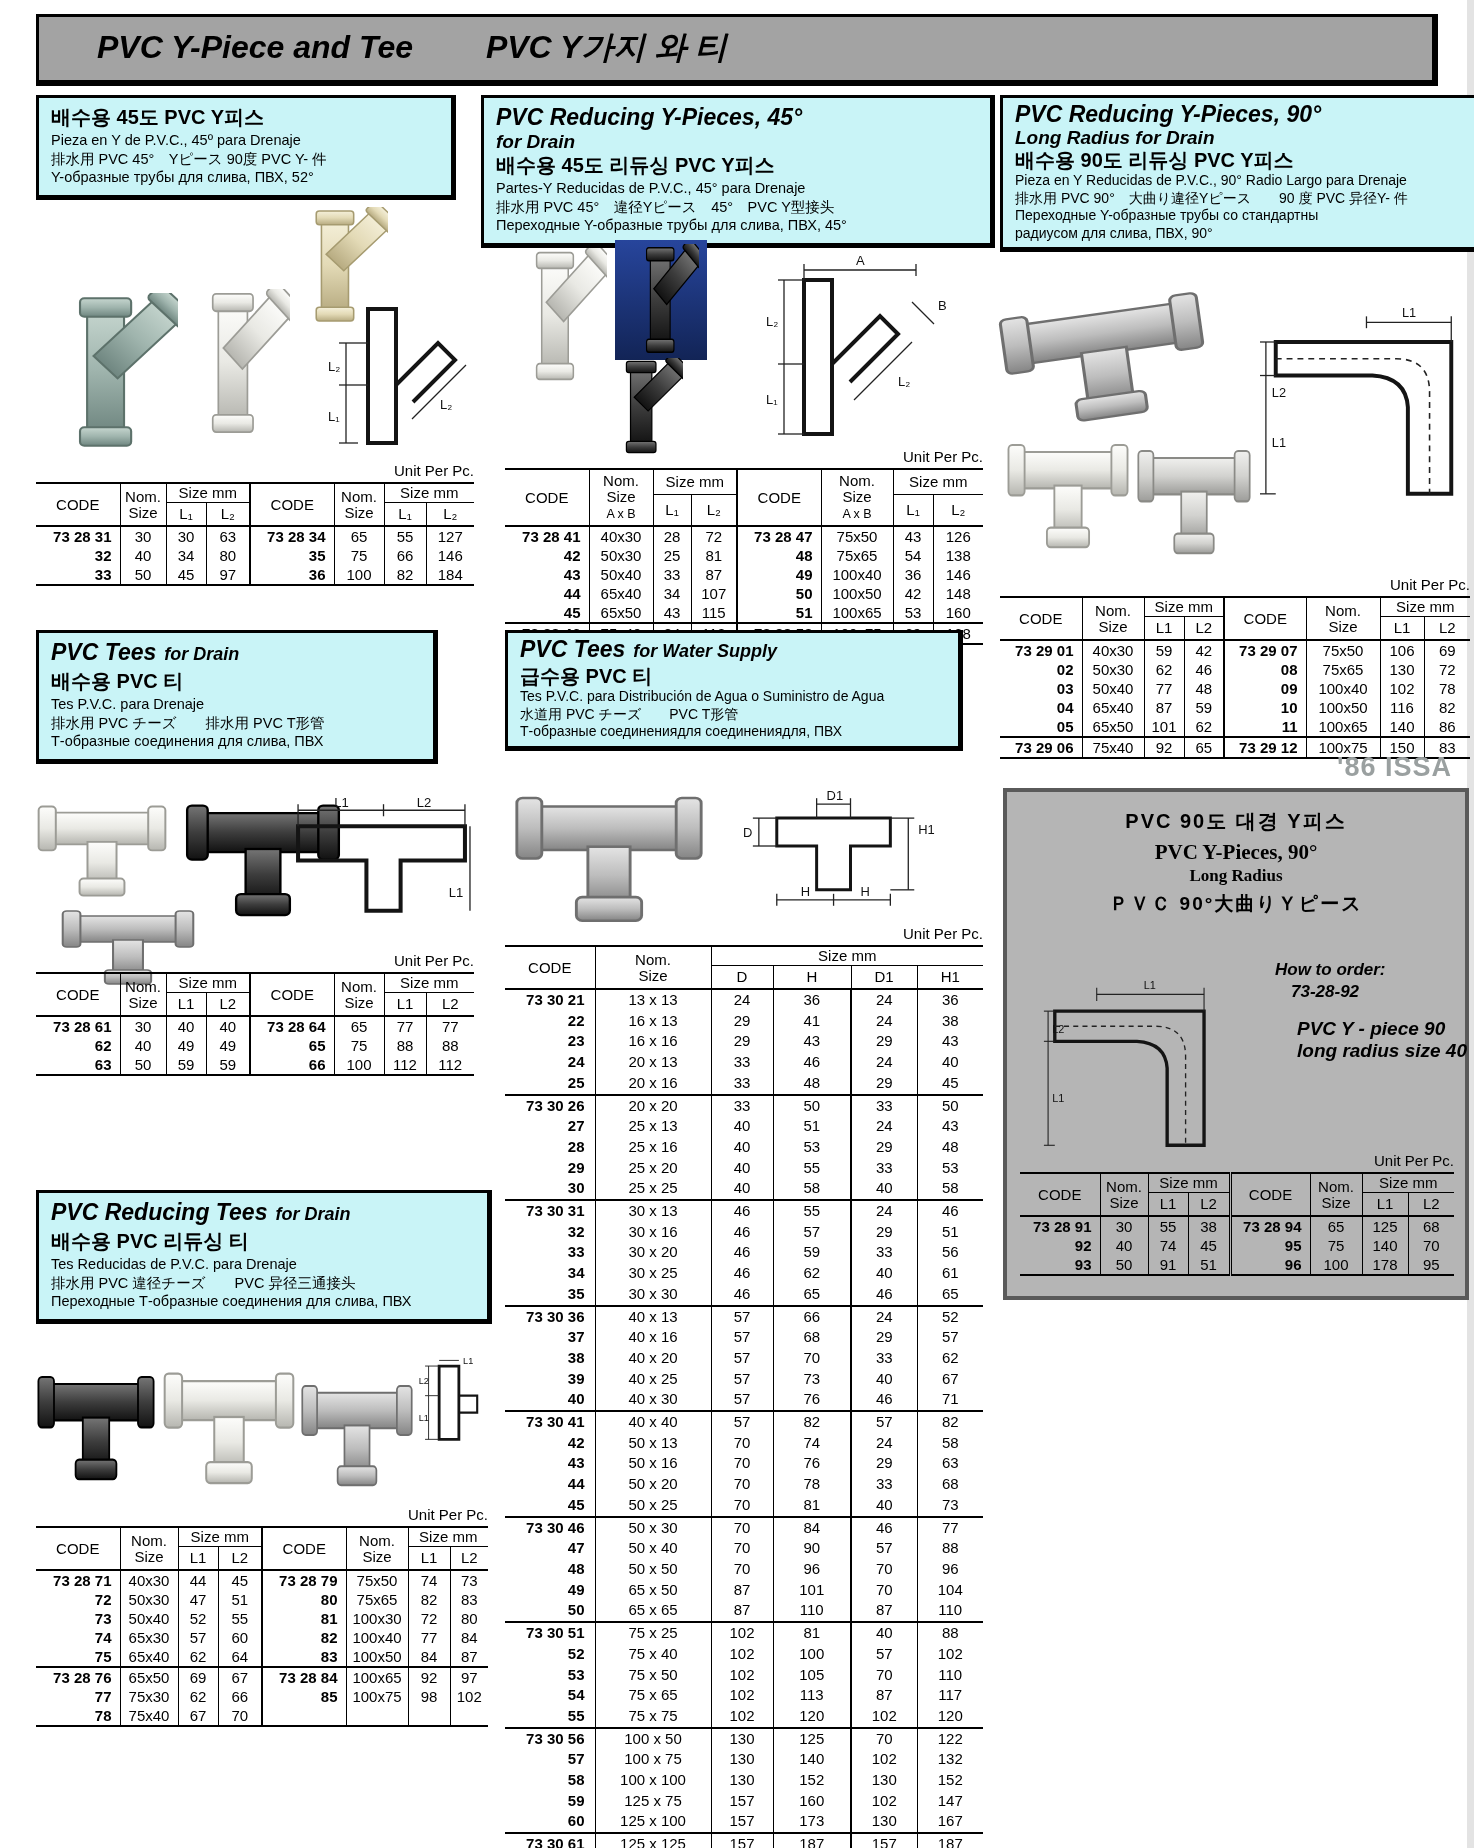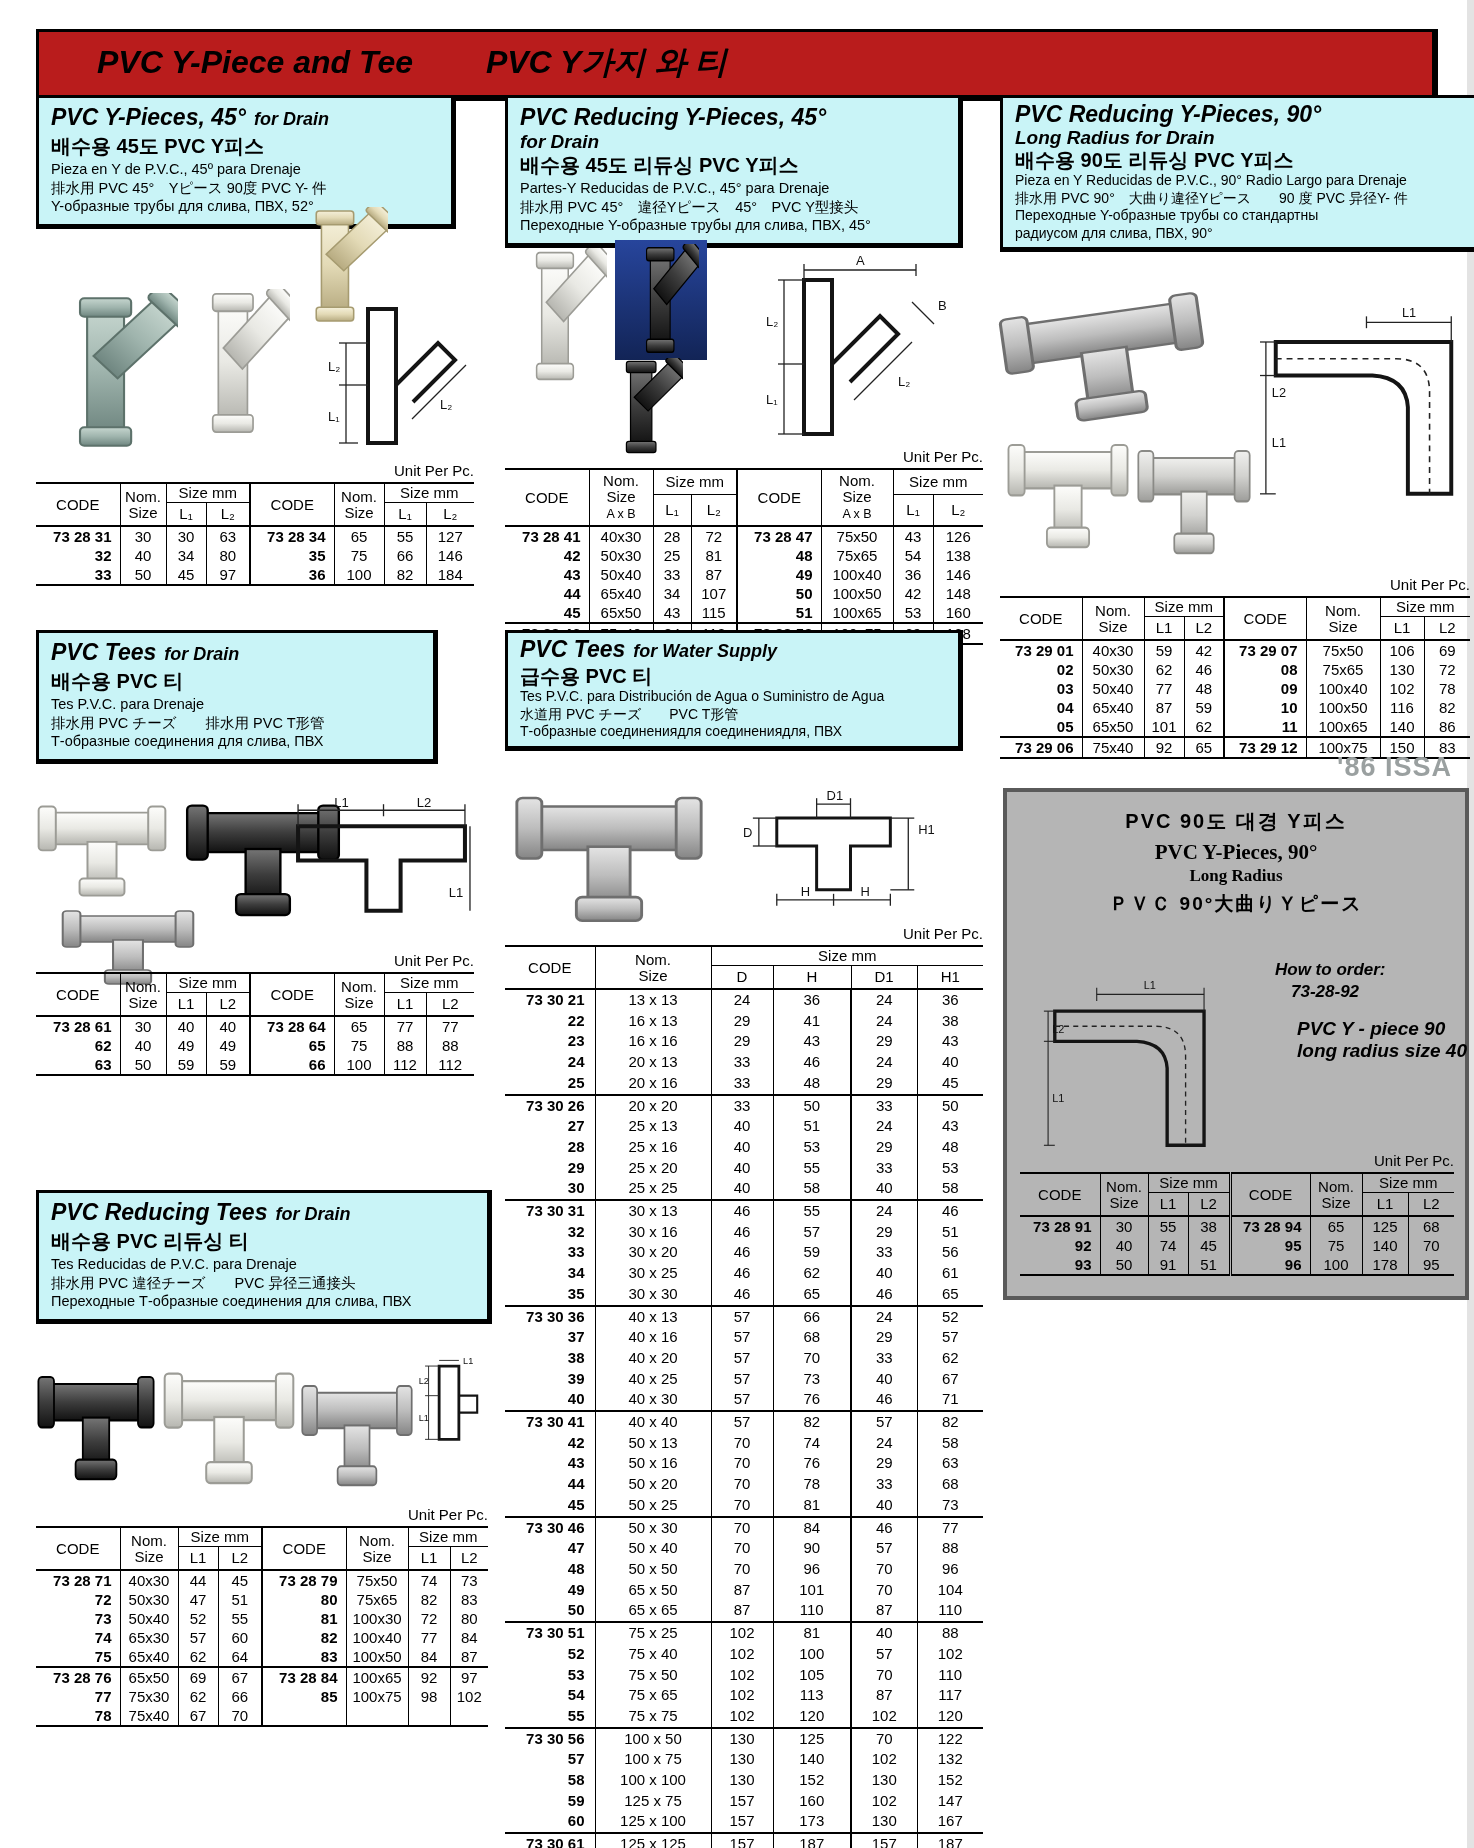--- a/index.html
+++ b/index.html
@@ -1,21 +1,21 @@
 <!DOCTYPE html>
 <html><head>
 <meta charset="utf-8">
 <style>
   html,body{margin:0;padding:0;background:#ffffff;}
   *{box-sizing:border-box;}
   body{font-family:"Liberation Sans","DejaVu Sans",sans-serif;color:#000;}
   #page{position:relative;width:1474px;height:1848px;background:#fff;overflow:hidden;}
   .edge{position:absolute;right:0;top:0;width:7px;height:100%;background:#e3e3e3;}
 
-  .banner{position:absolute;left:36px;top:29px;width:1402px;height:72px;background:#b91c1c;
+  .banner{position:absolute;left:36px;top:14px;width:1402px;height:72px;background:#a3a3a3;
     border:3px solid #000;border-right-width:6px;border-bottom-width:6px;
     font-size:32px;font-weight:bold;font-style:italic;line-height:60px;padding-left:58px;}
   .banner .ko{margin-left:64px;}
 
   .hbox{position:absolute;background:#c9f4f7;border:3px solid #000;border-right-width:5px;
     border-bottom-width:5px;padding:6px 10px 8px 12px;}
   .h-en{font-size:23px;font-weight:bold;font-style:italic;line-height:27px;white-space:nowrap;}
   .h-en .suf{font-size:18px;margin-left:8px;}
   .h-en2{font-size:19px;font-weight:bold;font-style:italic;line-height:21px;}
   .h-ko{font-size:20px;font-weight:bold;line-height:27px;}
@@ -122,23 +122,20 @@
       </g>
     </symbol>
   </svg>
 
   <div class="banner">
     <span>PVC Y-Piece and Tee</span>
     <span class="ko">PVC Y가지 와 티</span>
   </div>
 
   <div class="hbox" style="left:36px;top:95px;width:420px;">
-    <div class="h-en">
-      <span>PVC Y-Pieces, 45°</span><span class="suf">for Drain</span>
-    </div>
     <div class="h-ko">배수용 45도 PVC Y피스</div>
     <div class="h-sm">Pieza en Y de P.V.C., 45º para Drenaje</div>
     <div class="h-sm">排水用 PVC 45°　Yピース 90度 PVC Y- 件</div>
     <div class="h-sm">Y-образные трубы для слива, ПВХ, 52°</div>
   </div>
 
   <div class="photos" style="left:36px;top:205px;width:438px;height:255px;">
     <svg class="ph" style="left:248px;top:2px;width:104px;height:118px;" viewBox="0 0 100 120" preserveAspectRatio="none">
         <use href="#sym-y" fill="url(#g-cream)" stroke="#a69b70" stroke-width="1.5"></use>
       </svg>
@@ -477,21 +474,21 @@
             <td>70</td>
             <td></td>
             <td></td>
             <td></td>
             <td></td>
           </tr>
         </tbody>
     </table>
   </div>
 
-  <div class="hbox" style="left:505px;top:95px;width:458px;">
+  <div class="hbox" style="left:481px;top:95px;width:514px;">
     <div class="h-en">PVC Reducing Y-Pieces, 45°</div>
     <div class="h-en2">for Drain</div>
     <div class="h-ko">배수용 45도 리듀싱 PVC Y피스</div>
     <div class="h-sm">Partes-Y Reducidas de P.V.C., 45° para Drenaje</div>
     <div class="h-sm">排水用 PVC 45°　違径Yピース　45°　PVC Y型接头</div>
     <div class="h-sm">Переходные Y-образные трубы для слива, ПВХ, 45°</div>
   </div>
 
   <div class="photos" style="left:505px;top:240px;width:478px;height:215px;">
     <svg class="ph" style="left:0px;top:8px;width:102px;height:136px;" viewBox="0 0 100 120" preserveAspectRatio="none">

